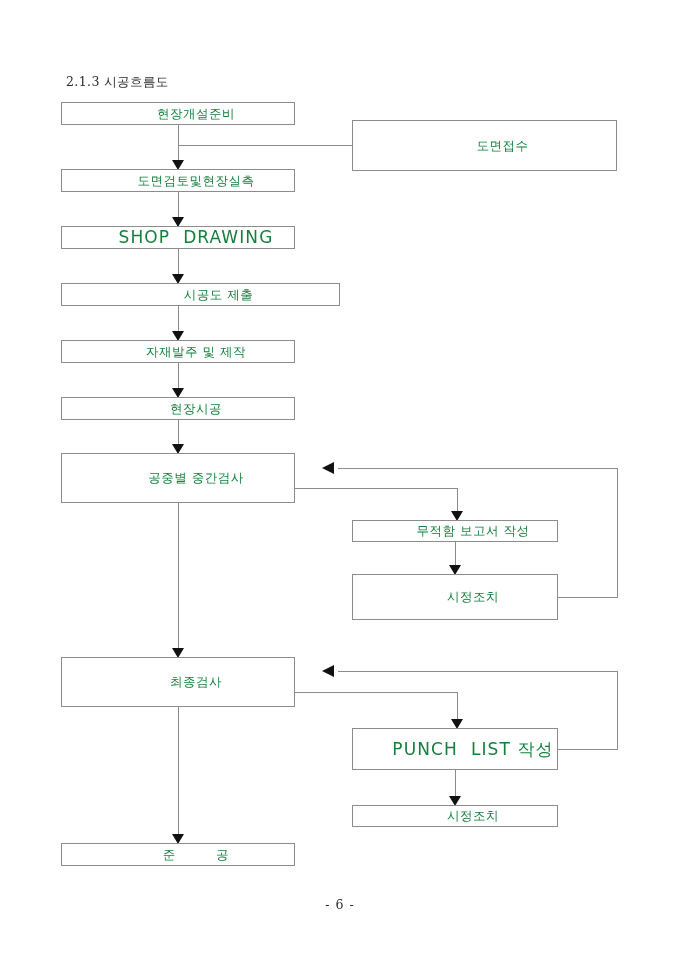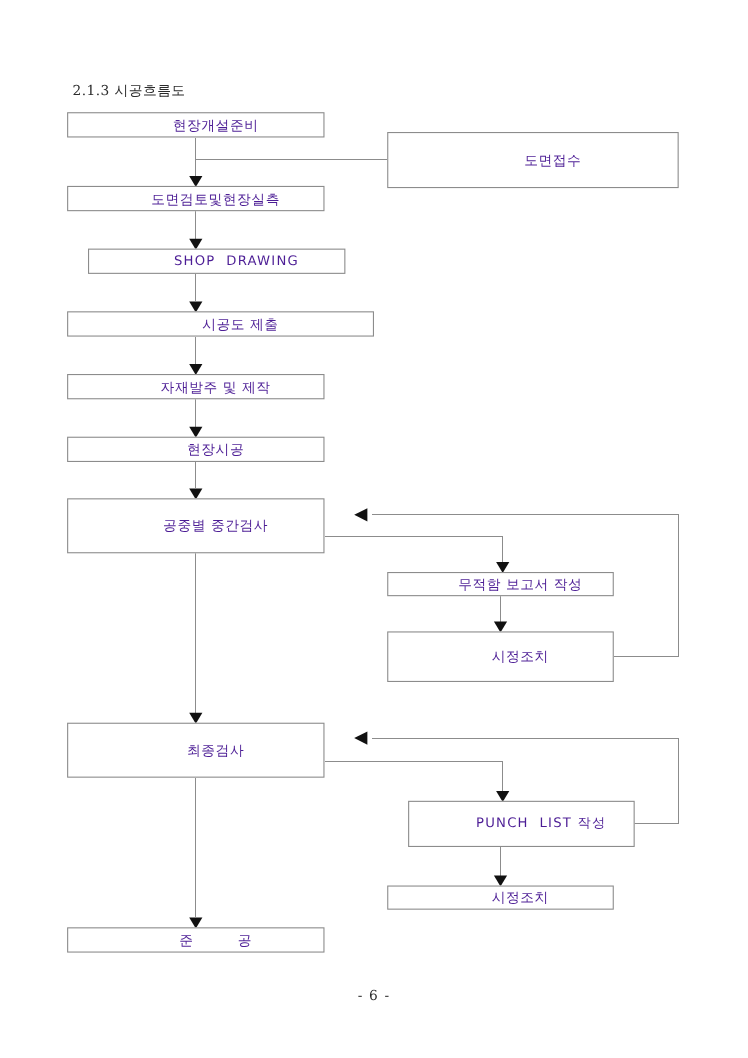--- a/index.html
+++ b/index.html
@@ -36,30 +36,29 @@
   .node {
     position: absolute;
     box-sizing: border-box;
     border: 1px solid #8c8c8c;
     background: #ffffff;
     display: flex;
     align-items: center;
     justify-content: center;
     text-align: center;
     font-size: 12.5px;
-    color: #4c1d95;
+    color: #15803d;
     letter-spacing: 0.5px;
     white-space: pre;
     line-height: 1.1;
     padding-left: 36px;
   }
   .node.latin {
-    font-size: 12px;
+    font-size: 17px;
     letter-spacing: 1.1px;
-    margin-left: 19px;
   }
   .flow-svg {
     position: absolute;
     left: 0;
     top: 0;
     width: 680px;
     height: 962px;
     pointer-events: none;
   }
   .page-footer {

